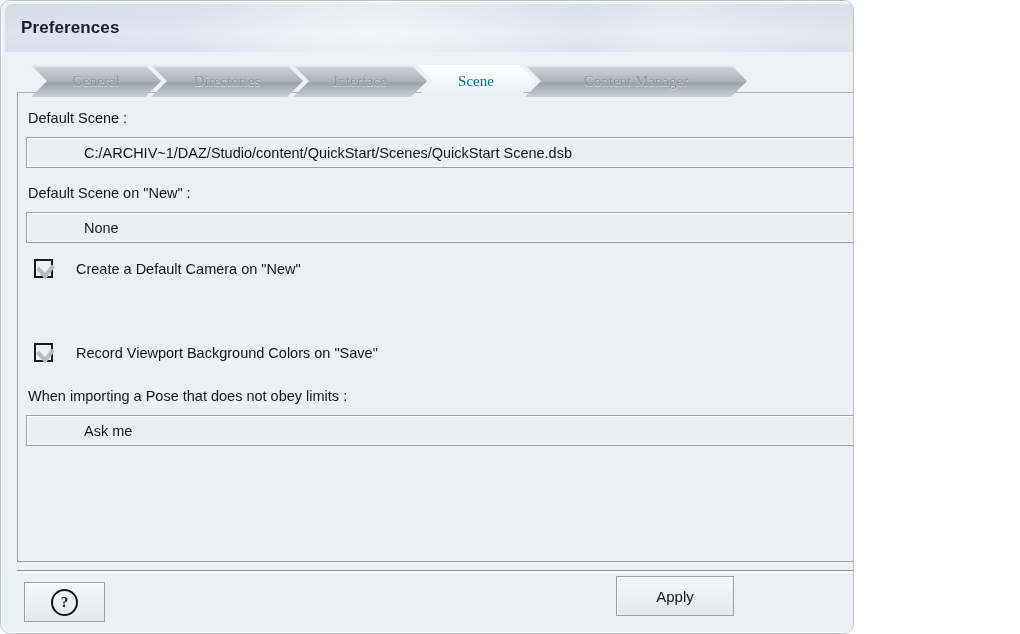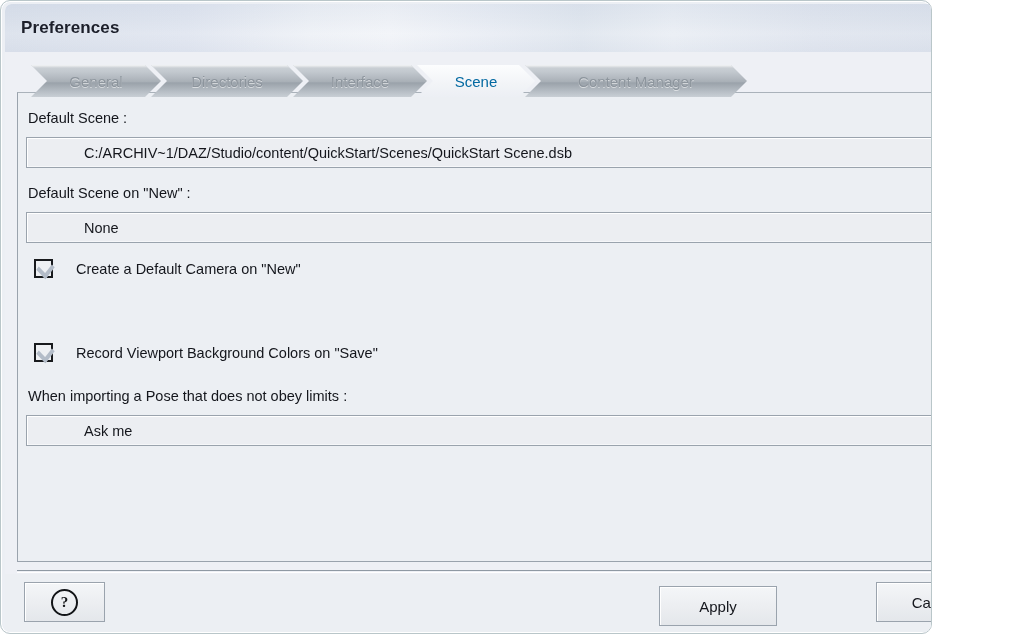--- a/index.html
+++ b/index.html
@@ -11,21 +11,21 @@
     width: 1020px;
     height: 634px;
     font-family: "Liberation Sans", sans-serif;
     overflow: hidden;
   }
 
   
   .window {
     position: absolute;
     left: 0; top: 0;
-    width: 932px;
+    width: 854px;
     height: 634px;
     box-sizing: border-box;
     border-radius: 10px;
     background: #eceff4;
     border: 1px solid #b9c6c9;
     box-shadow: inset 0 0 0 1px #ffffff;
     overflow: hidden;
   }
   .window-inner {
     position: absolute;
@@ -90,20 +90,21 @@
     align-items: center;
     justify-content: center;
     font-size: 15px;
     white-space: nowrap;
     cursor: default;
   }
   .tab .tab-label {
     position: relative;
     z-index: 3;
     pointer-events: none;
+    font-family: Liberation Serif, serif;
   }
   
   .tab-shape {
     position: absolute;
     left: 0; top: 0;
     width: 100%;
     height: 100%;
     clip-path: polygon(0% 0%, calc(100% - 16px) 0%, 100% 50%, calc(100% - 16px) 100%, 0% 100%, 16px 50%);
     z-index: 1;
   }
@@ -377,21 +378,21 @@
 
     <div class="sep"></div>
     <div class="sep2"></div>
 
     <div class="buttonbar">
 
       <div class="btn help" style="left:19px; top:8px; width:81px;">
         <span class="help-glyph">?</span>
       </div>
 
-      <div class="btn" style="left:611px; top:12px; width:118px;margin-left:43px;">
+      <div class="btn" style="left:611px; top:2px; width:118px;">
         <span>Apply</span>
       </div>
 
 
       <div class="btn" style="left:871px; top:8px; width:118px;">
         <span>Cancel</span>
       </div>
 
     </div>
 

